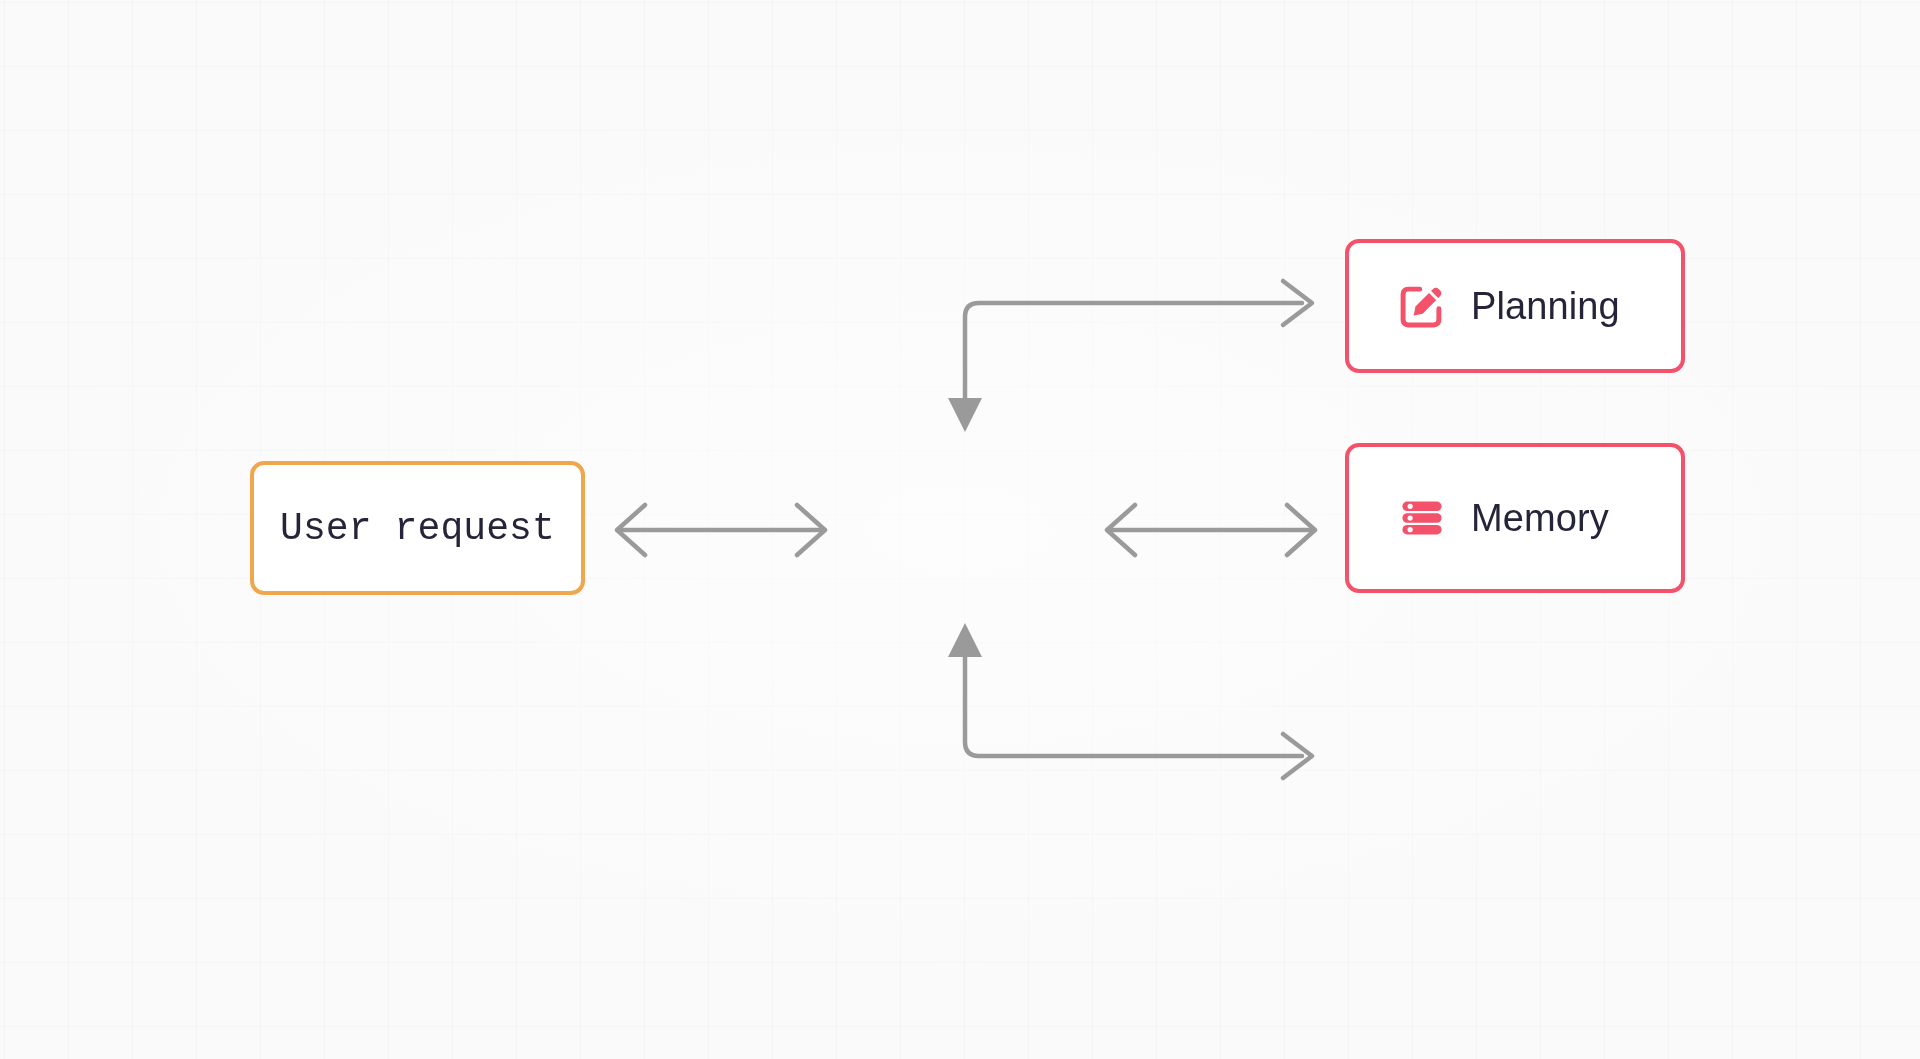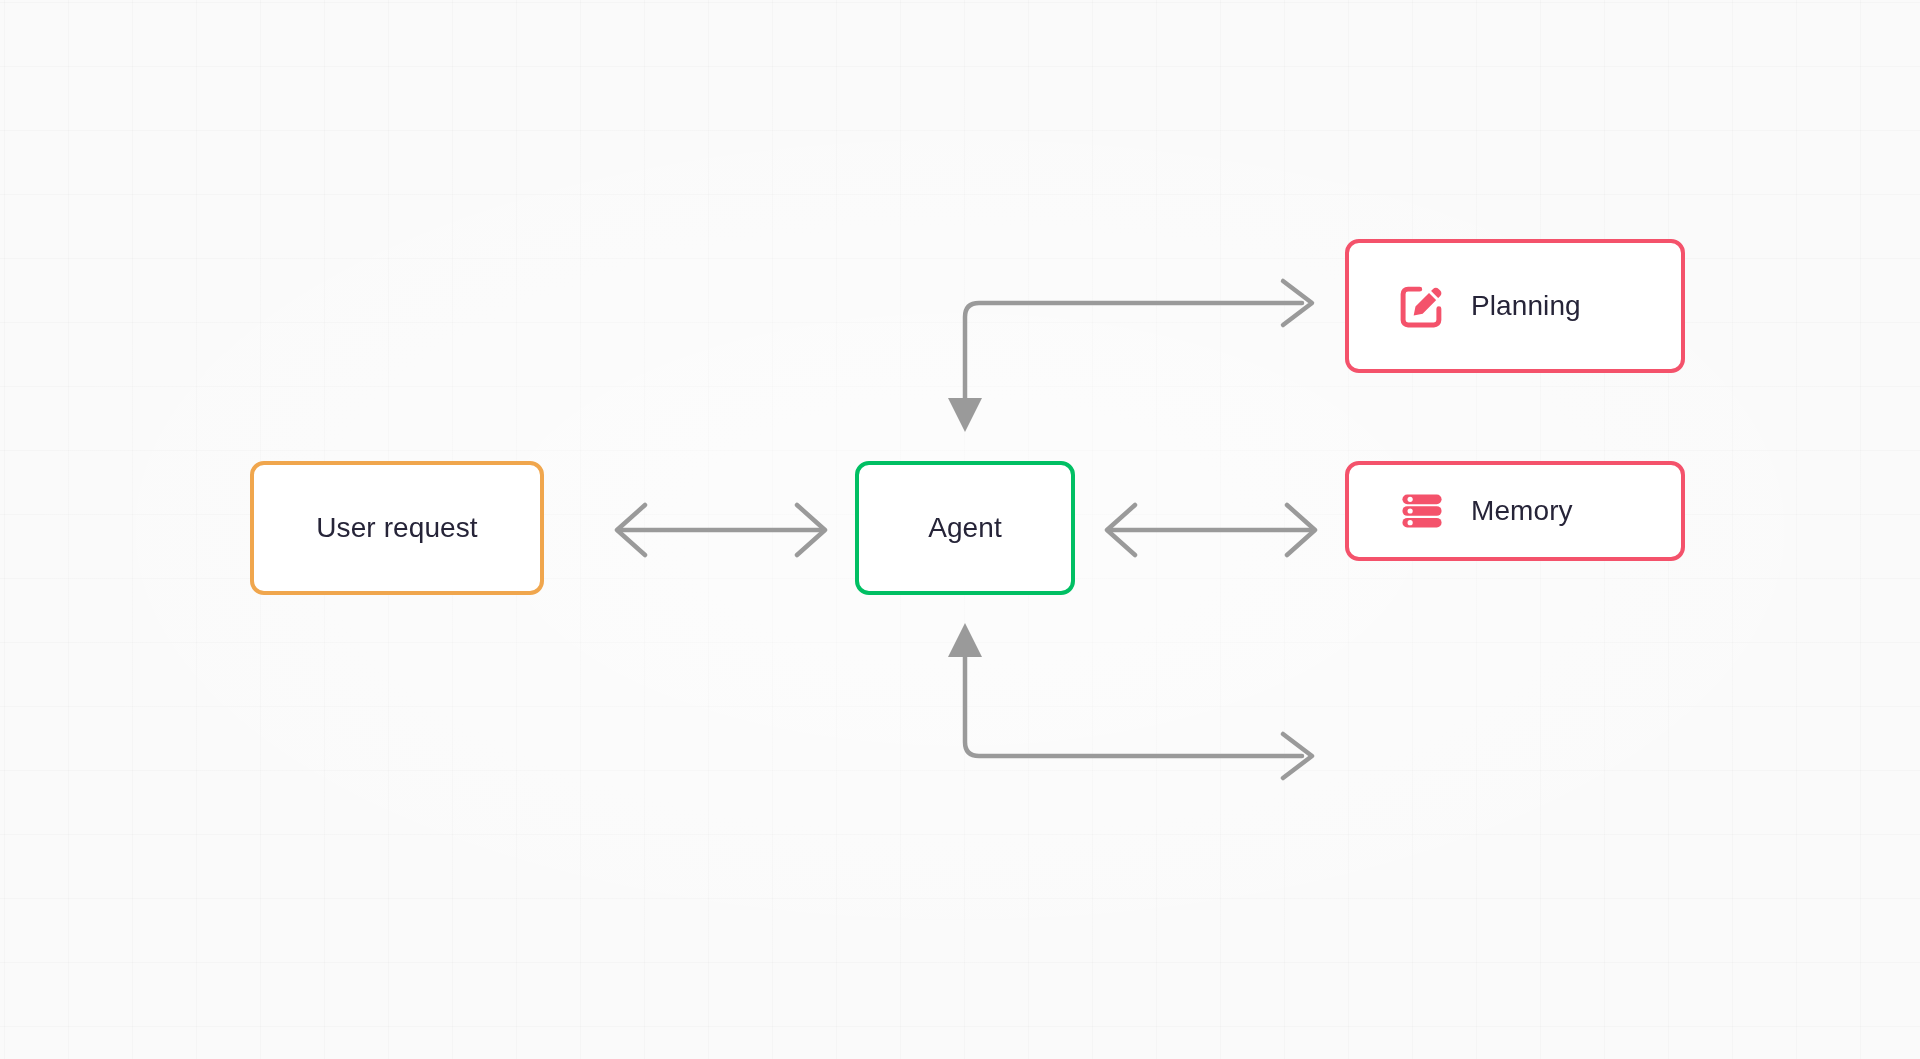--- a/index.html
+++ b/index.html
@@ -42,47 +42,48 @@
     background: #ffffff;
     border-style: solid;
     border-width: 4px;
     border-radius: 14px;
     display: flex;
     align-items: center;
     justify-content: center;
   }
   .node .label {
     color: #262438;
-    font-size: 28px;
+    font-size: 38px;
     font-weight: 400;
     letter-spacing: 0.1px;
     white-space: nowrap;
     text-align: right;
   }
 
   
   #node-user-request {
     left: 250px;  top: 461px;
-    width: 294px; height: 134px;
+    width: 335px; height: 134px;
     border-color: #f0a64d;
+    font-family: Liberation Mono, monospace;
   }
   #node-agent {
     left: 855px;  top: 461px;
     width: 220px; height: 134px;
     border-color: #00bf63;
   }
   #node-planning {
     left: 1345px; top: 239px;
     width: 340px; height: 134px;
     border-color: #f4526b;
     justify-content: flex-start;
   }
   #node-memory {
-    left: 1345px; top: 461px;
-    width: 340px; height: 100px;
+    left: 1345px; top: 443px;
+    width: 340px; height: 150px;
     border-color: #f4526b;
     justify-content: flex-start;
   }
   #node-tools {
     left: 1345px; top: 696px;
     width: 340px; height: 134px;
     border-color: #f4526b;
     justify-content: flex-start;
   }
   .node.with-icon .icon-slot {
@@ -139,23 +140,20 @@
       <path d="M 965 645 L 965 742 Q 965 756 979 756 L 1302 756" fill="none" stroke="#9a9a9a" stroke-width="4.5" stroke-linecap="round"></path>
       <polygon points="965,623 948,657 982,657" fill="#9a9a9a"></polygon>
       <polyline points="1283,734 1312,756 1283,778" fill="none" stroke="#9a9a9a" stroke-width="4.5" stroke-linecap="round" stroke-linejoin="round"></polyline>
     </g>
   </svg>
 
   <div class="node" id="node-user-request">
     <span class="label">User request</span>
   </div>
 
-  <div class="node" id="node-agent">
-    <span class="label">Agent</span>
-  </div>
 
   <div class="node with-icon" id="node-planning">
     <span class="icon-slot">
       <svg width="54" height="54" viewBox="0 0 24 24" fill="none">
         <path d="M19.5 13.2V18.2C19.5 19.5 18.6 20.4 17.3 20.4H5.8C4.5 20.4 3.6 19.5 3.6 18.2V6.7C3.6 5.4 4.5 4.5 5.8 4.5H11" stroke="#f4526b" stroke-width="2.2" stroke-linecap="round" stroke-linejoin="round"></path>
         <path d="M9.1 12.2L16.9 4.4C17.6 3.7 18.7 3.7 19.4 4.4L20.1 5.1C20.8 5.8 20.8 6.9 20.1 7.6L12.3 15.4L8.3 16.2L9.1 12.2Z" fill="#f4526b"></path>
         <path d="M15.6 5.8L18.7 8.9" stroke="#ffffff" stroke-width="1.3" stroke-linecap="round"></path>
       </svg>
     </span>
     <span class="label">Planning</span>

